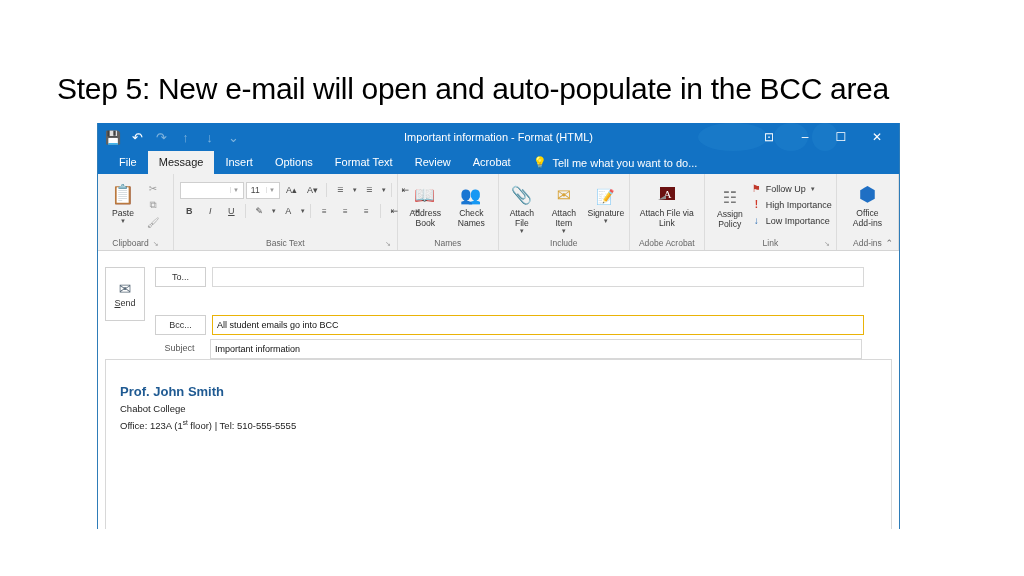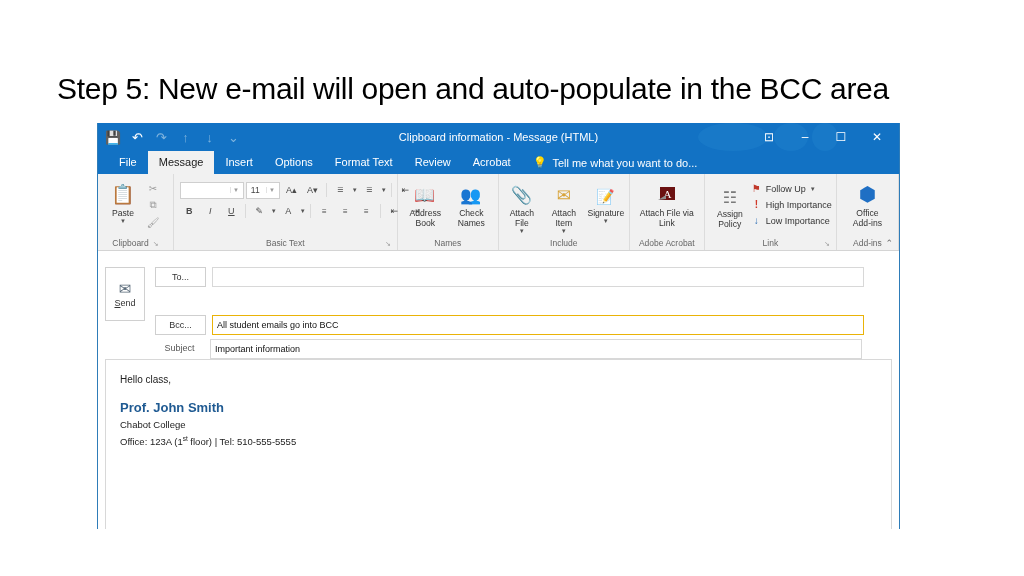--- a/index.html
+++ b/index.html
@@ -132,21 +132,21 @@
       <div class="tb-blob" style="left:676px;width:34px;"></div>
       <div class="tb-blob" style="left:714px;width:26px;"></div>
       <div class="tb-qat">
         <span>💾</span>
         <span>↶</span>
         <span class="dim">↷</span>
         <span class="dim">↑</span>
         <span class="dim">↓</span>
         <span class="dim">⌄</span>
       </div>
-      <div class="tb-title">Clipboard information - Message (HTML)</div>
+      <div class="tb-title">Important information - Format (HTML)</div>
       <div class="tb-ctrls">
         <div class="btn">⊡</div>
         <div class="btn">–</div>
         <div class="btn">☐</div>
         <div class="btn">✕</div>
       </div>
     </div>
 
     <div class="tabstrip">
       <div class="tab">File</div>
@@ -341,21 +341,20 @@
           <div class="finput focus">All student emails go into BCC</div>
         </div>
 
         <div class="fieldrow" style="top:80px;">
           <div class="flabel">Subject</div>
           <div class="finput">Important information</div>
         </div>
       </div>
 
       <div class="bodybox">
-        <div class="bline">Hello class,</div>
         <div class="bname">Prof. John Smith</div>
         <div class="bsub">Chabot College</div>
         <div class="bsub">
           <span>Office: 123A (1</span><sup>st</sup><span> floor) | Tel: 510-555-5555</span>
         </div>
       </div>
     </div>
 
   </div>
 </div>

